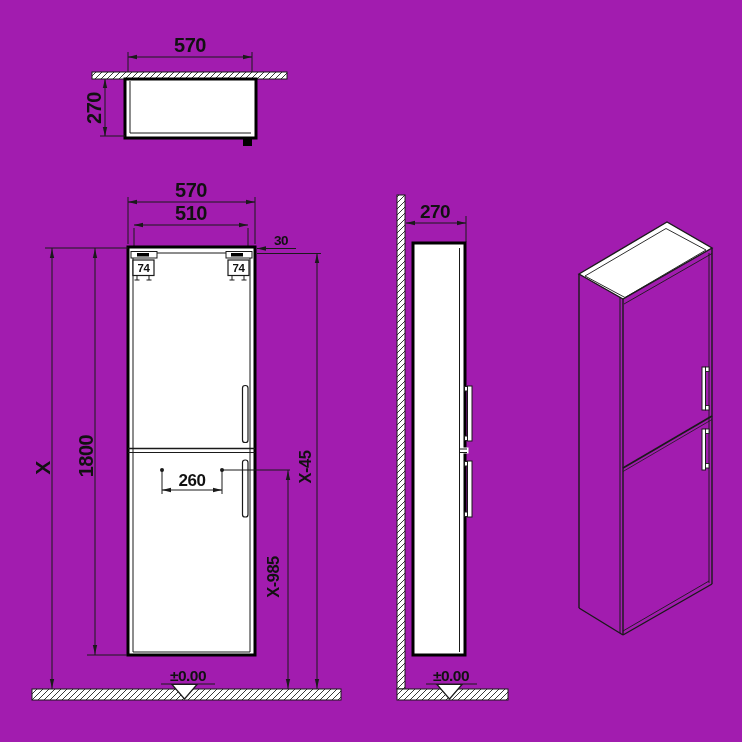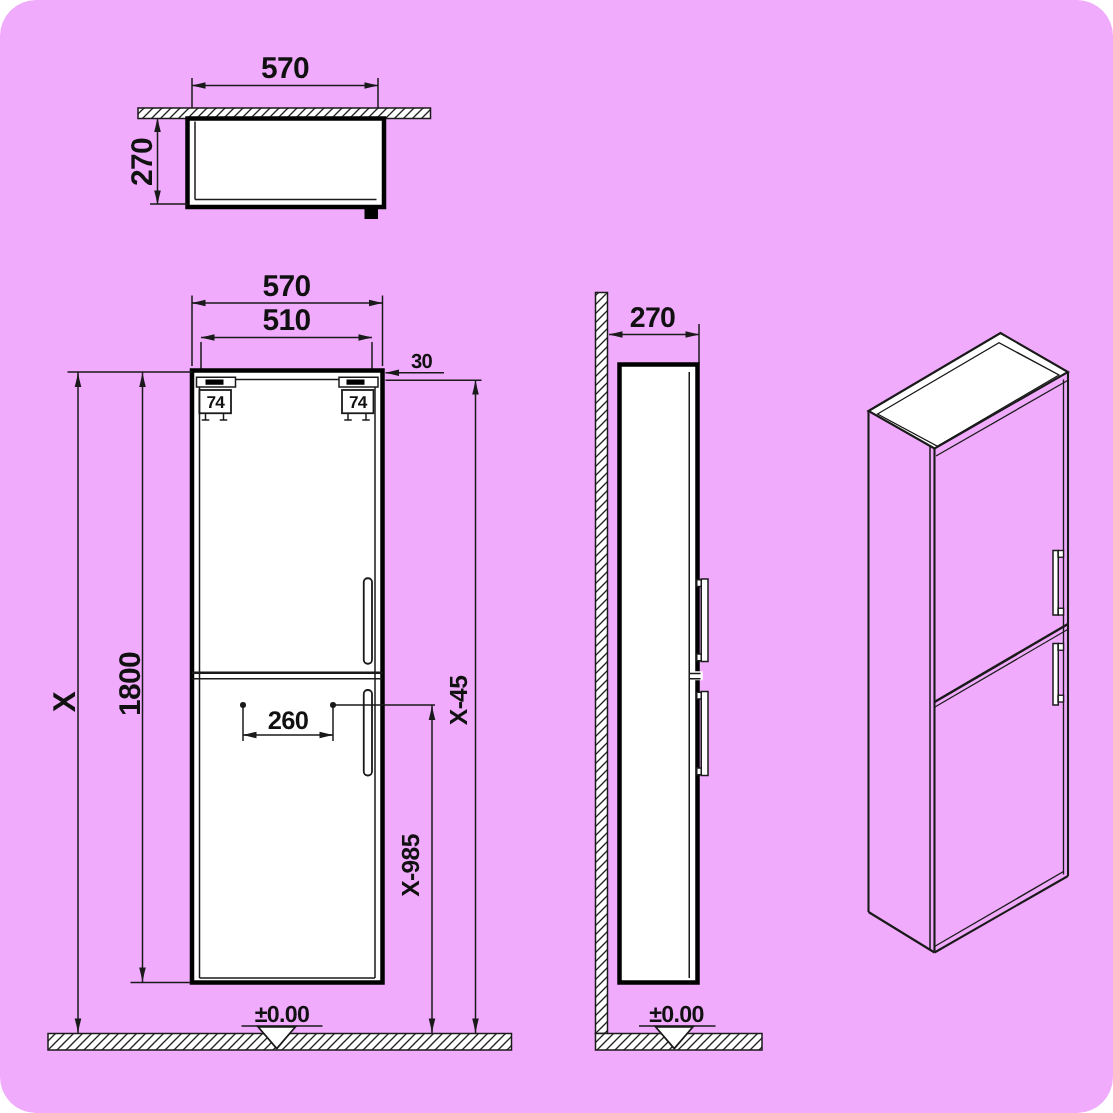--- a/index.html
+++ b/index.html
@@ -1,16 +1,16 @@
 <!DOCTYPE html>
 <html><head>
 <meta charset="utf-8">
 <style>
   html,body{margin:0;padding:0;background:#fff;}
-  .sheet{position:relative;width:742px;height:742px;background:#f0abfc;overflow:hidden;border-radius:24px;}
+  .sheet{position:relative;width:742px;height:742px;background:#a21caf;overflow:hidden;}
   svg{display:block;}
   text{font-family:"Liberation Sans",sans-serif;font-weight:bold;fill:#111;letter-spacing:-0.5px;}
   .thick{stroke:#000;stroke-width:3;fill:#fff;}
   .med{stroke:#1a1a1a;stroke-width:1.6;fill:none;}
   .thin{stroke:#1a1a1a;stroke-width:1;fill:none;}
   .arrow{fill:#1a1a1a;stroke:none;}
 </style>
 </head>
 <body>
 

